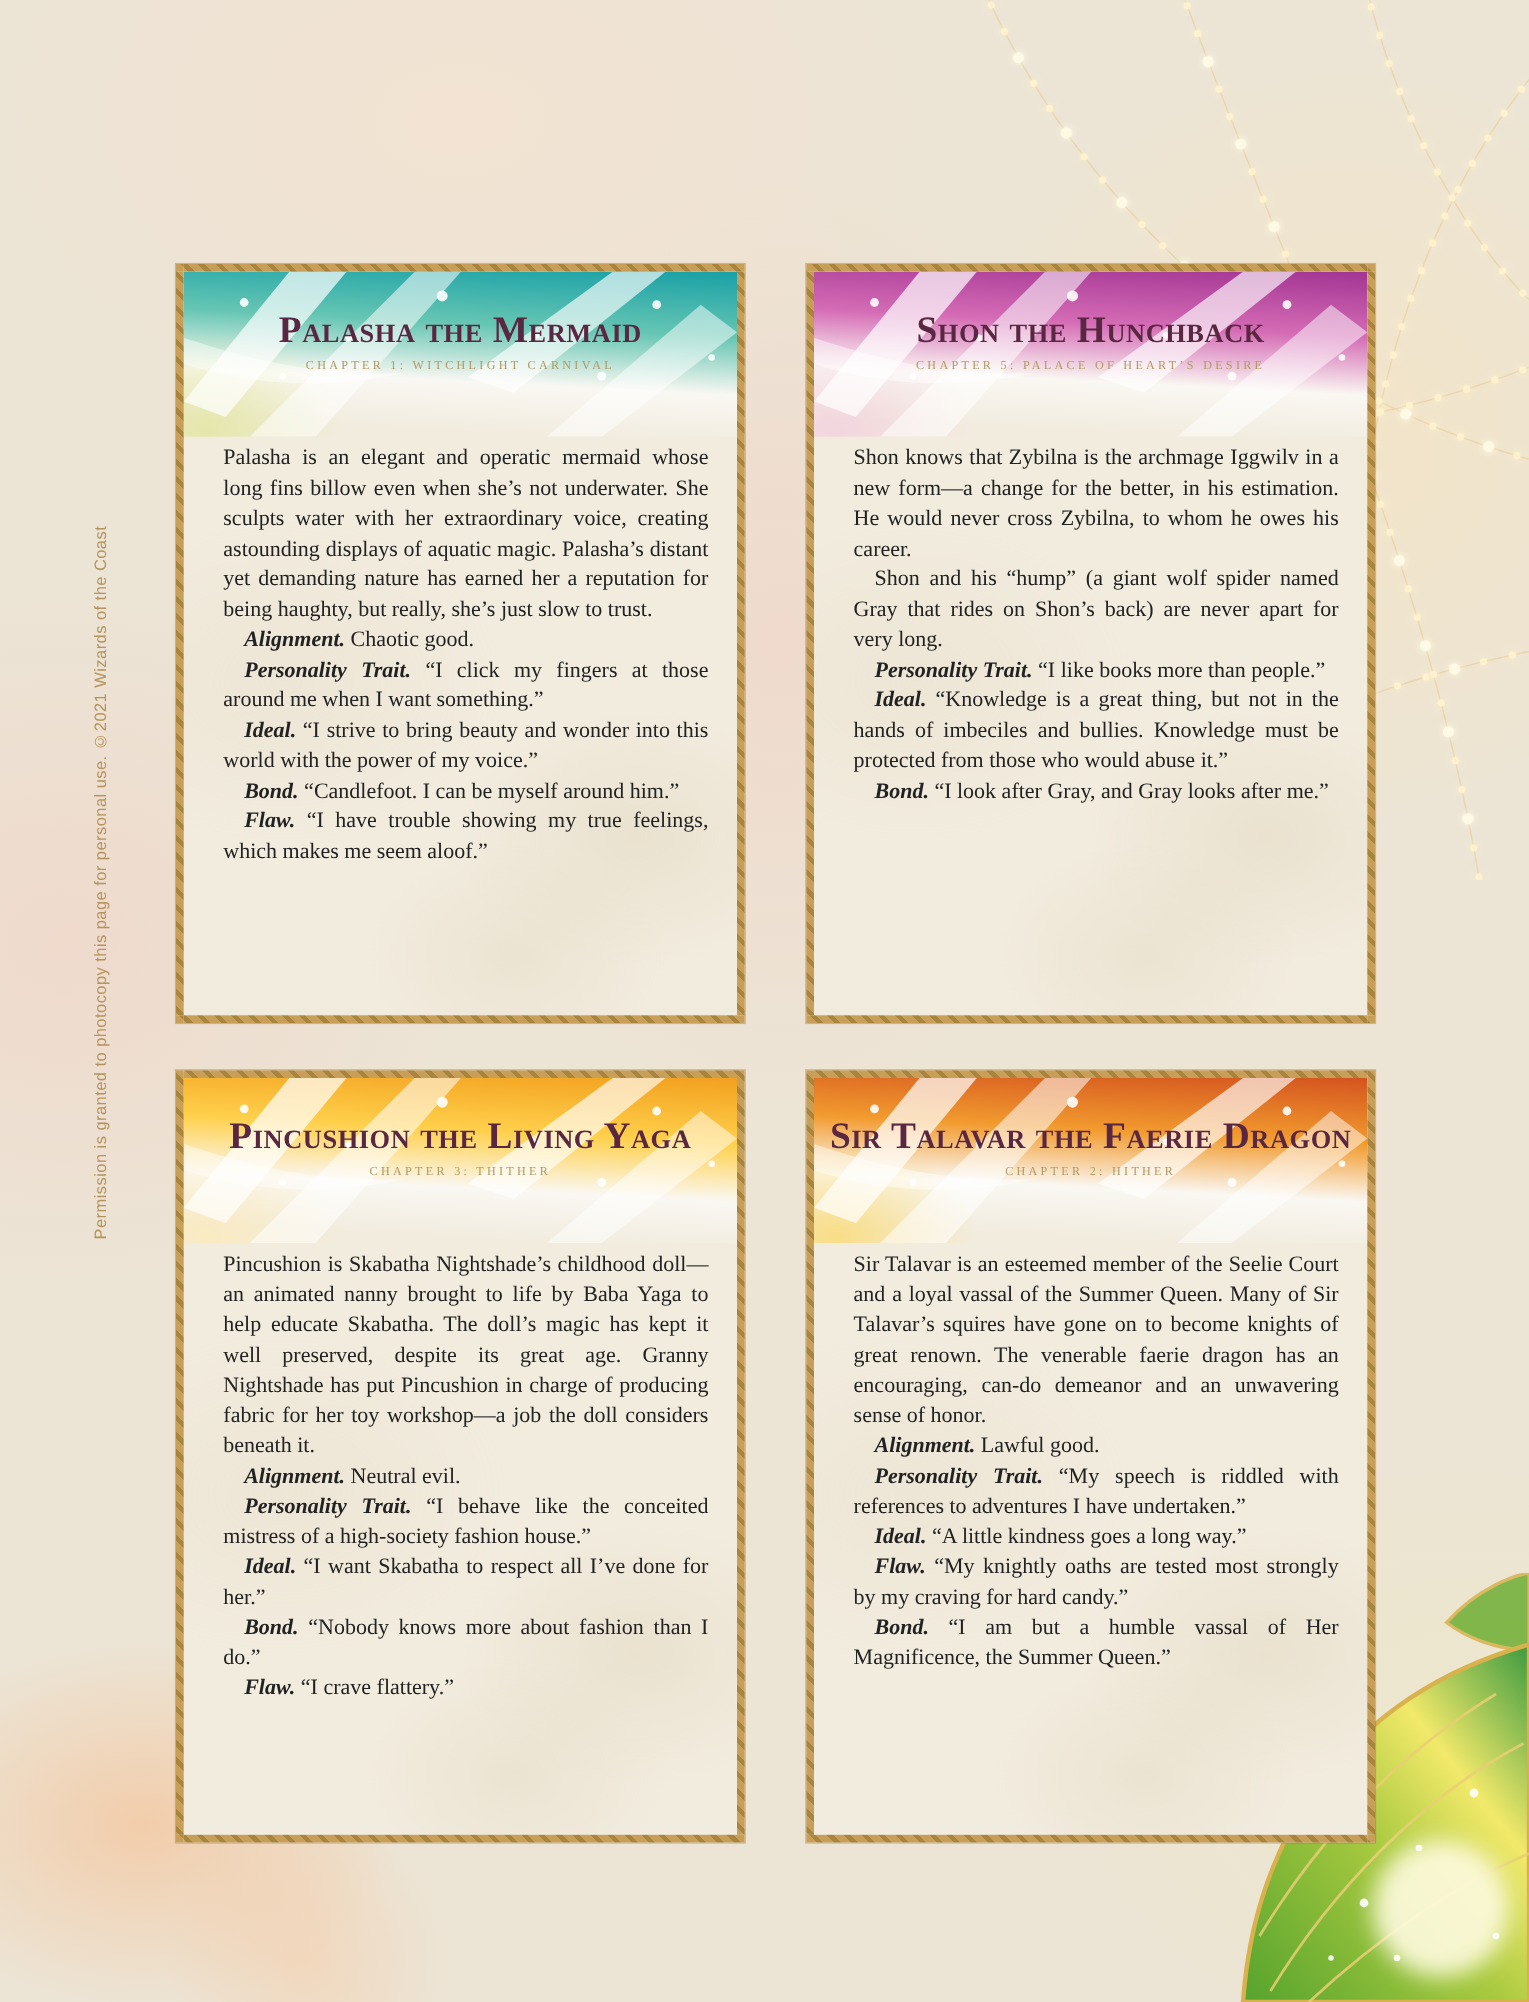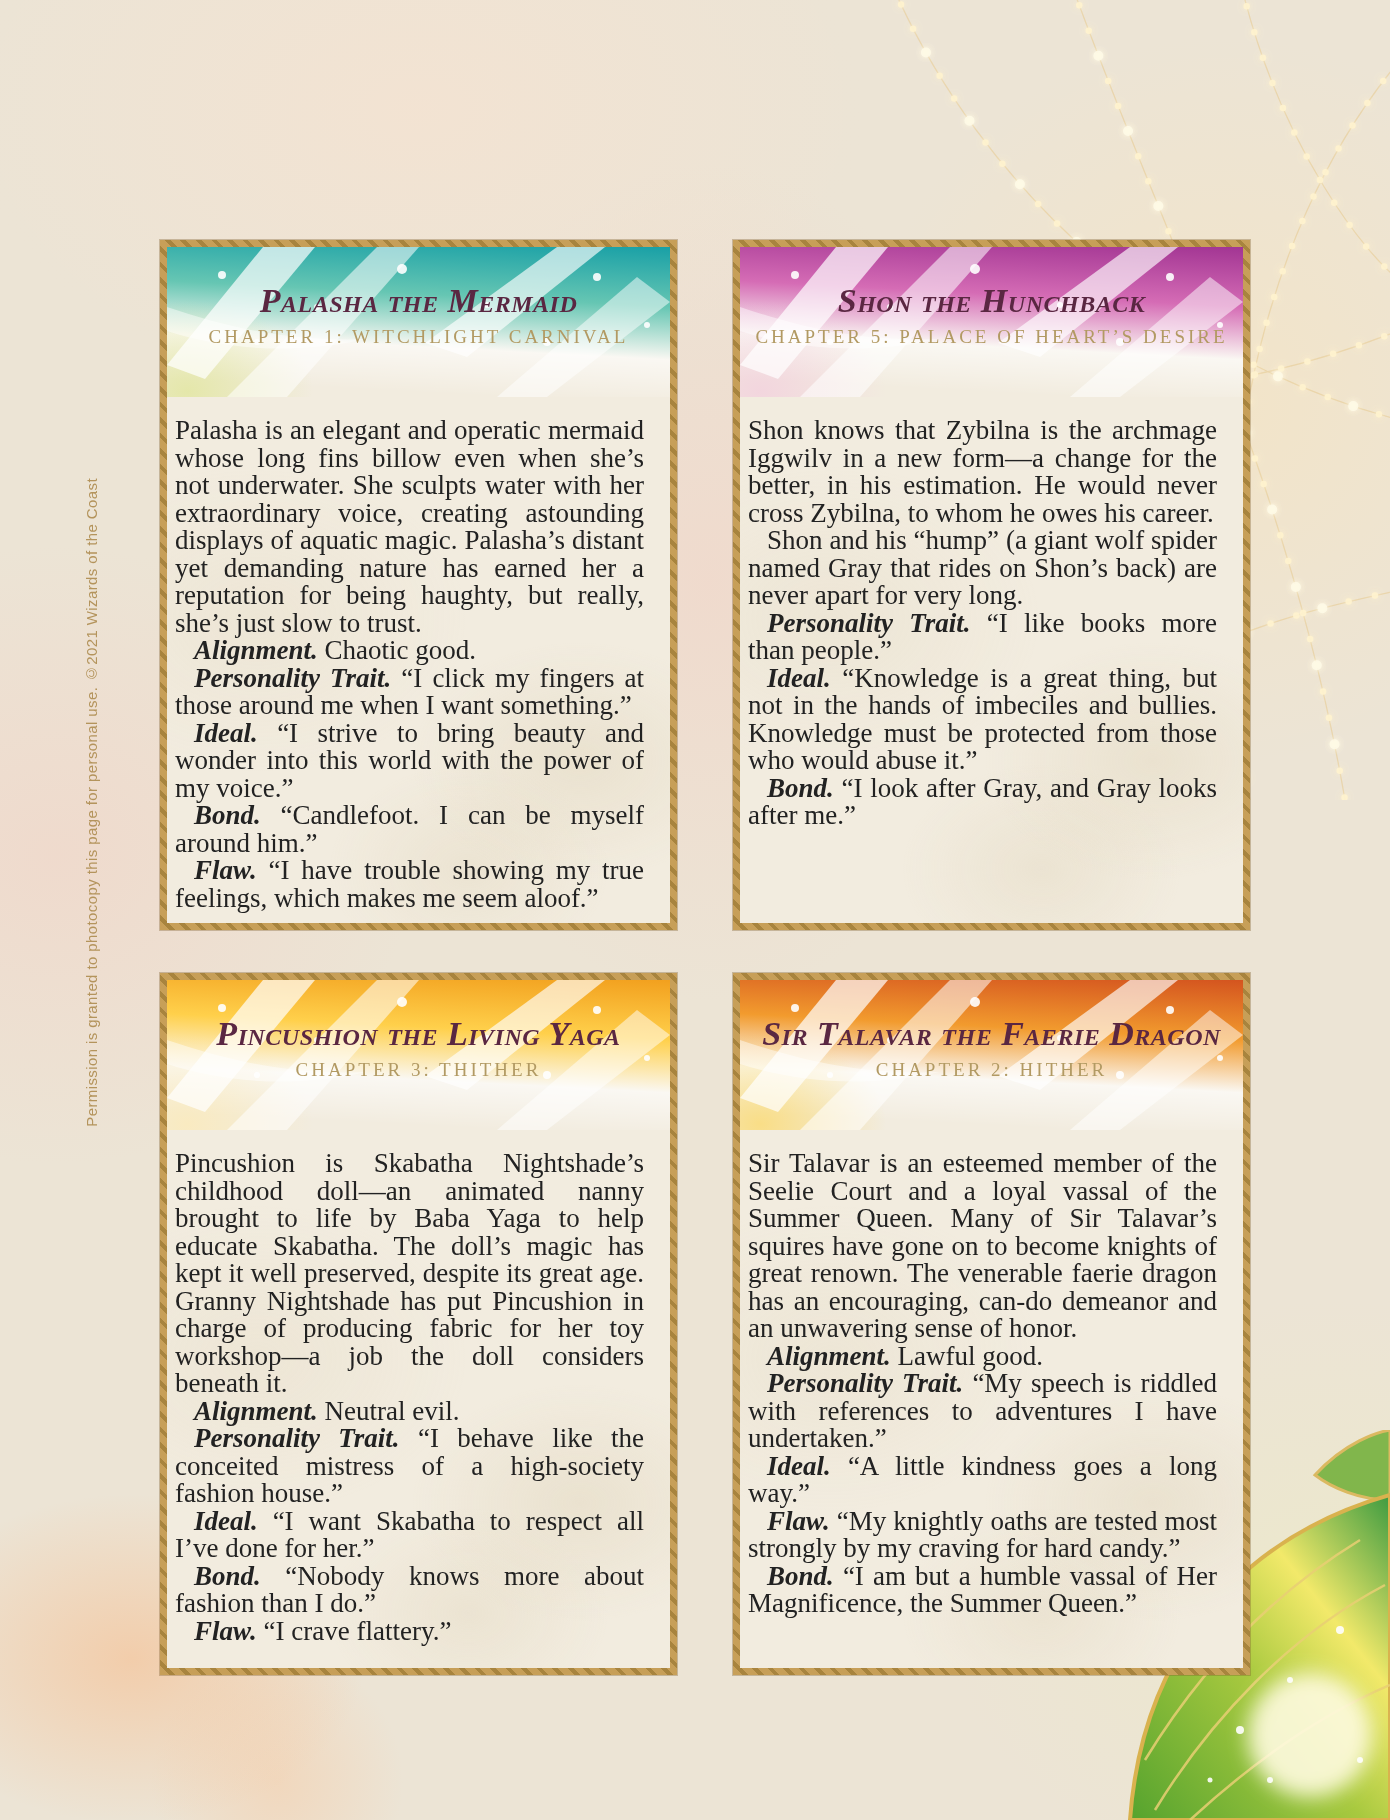--- a/index.html
+++ b/index.html
@@ -48,25 +48,25 @@
       #f2ecdf;
   }
   .card-header{position:relative;height:150px;
     background:linear-gradient(183deg, var(--h1) 0%, var(--h2) 34%, rgba(255,255,255,.62) 64%, rgba(242,236,223,0) 90%);
   }
   .card-header::before{content:"";position:absolute;inset:0;
     background:radial-gradient(180px 130px at 4% 96%, var(--h3), transparent 70%);opacity:.55;}
   .splash{position:absolute;inset:0;width:100%;height:100%;}
   .head-text{position:relative;z-index:1;text-align:center;padding-top:35px;}
   .card-title{margin:0;font-size:34px;line-height:1.1;font-weight:700;
-    font-variant:small-caps;letter-spacing:.5px;color:#5a2742;font-style:italic;}
-  .card-chapter{margin-top:7px;font-size:19px;letter-spacing:3px;
+    font-variant:small-caps;letter-spacing:.5px;color:#5a2742;}
+  .card-chapter{margin-top:7px;font-size:11px;letter-spacing:3px;
     text-transform:uppercase;color:#b29a63;}
-  .card-body{padding:0 26px 20px 8px;margin-top:20px;
-    font-size:27px;line-height:27.5px;color:#222;text-align:justify;}
+  .card-body{padding:0 26px 20px 36px;margin-top:6px;
+    font-size:20px;line-height:27.5px;color:#222;text-align:justify;}
   .card-body p{margin:0;}
   .card-body p.ind{text-indent:19px;}
   .lead{font-weight:700;font-style:italic;}
 </style>
 </head>
 <body>
 
 <div class="splash-bl"></div>
 
 <svg class="lights" viewBox="0 0 620 800">

